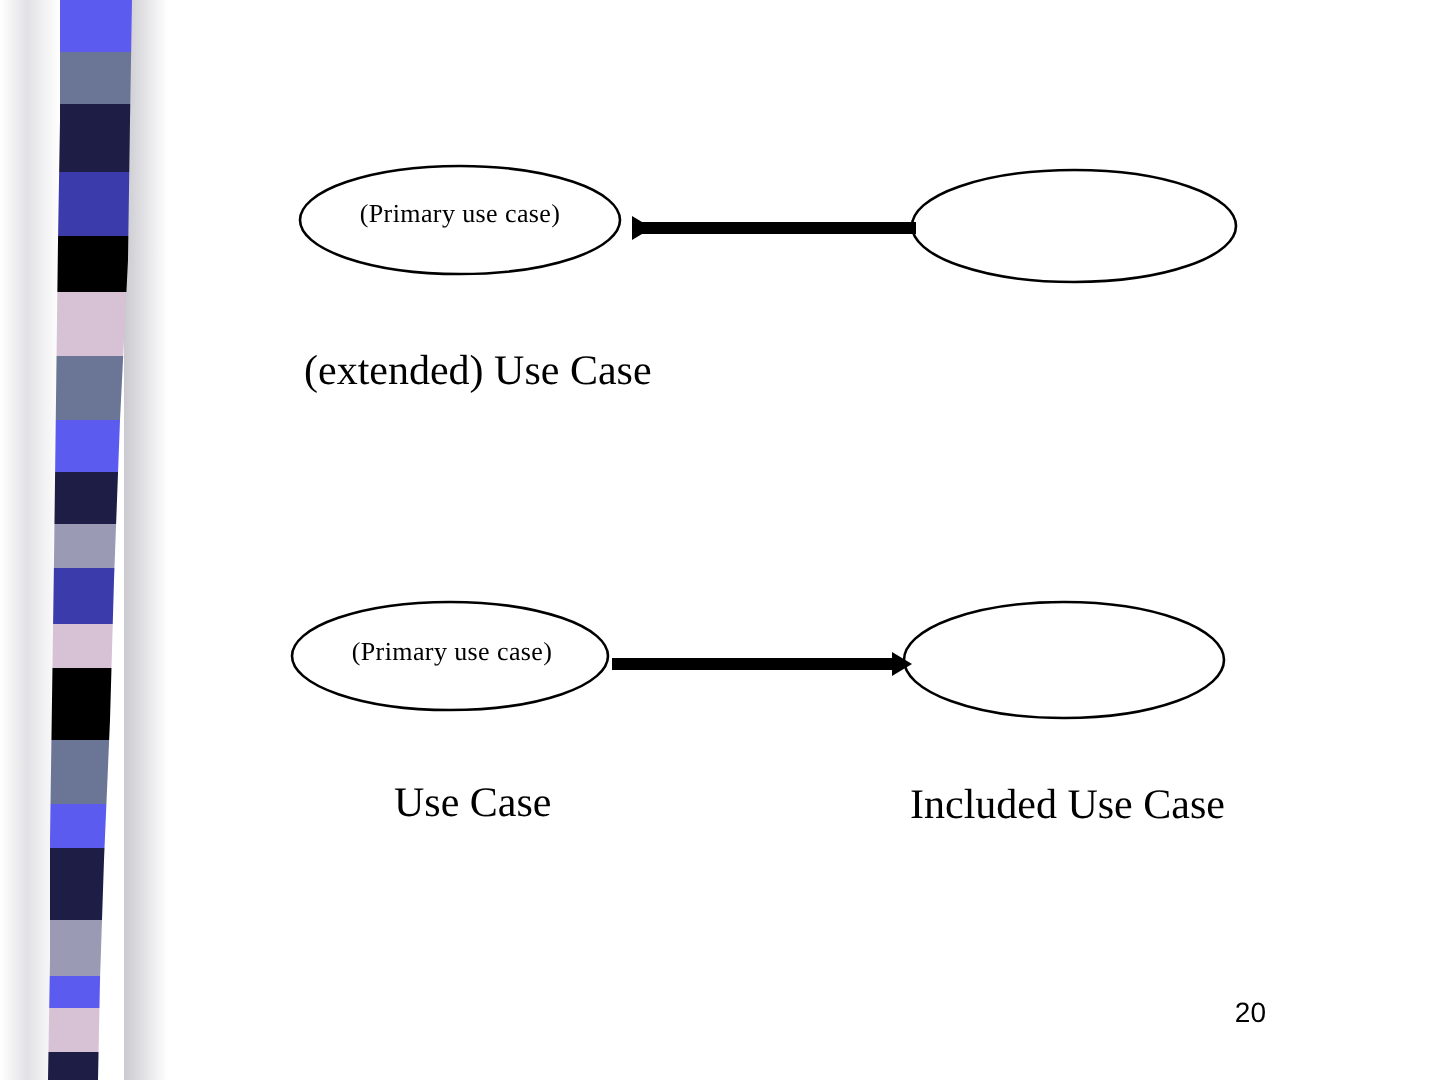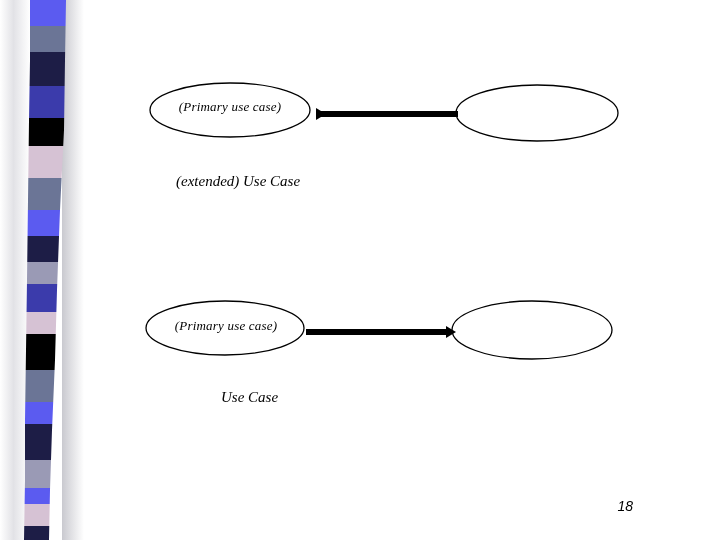--- a/index.html
+++ b/index.html
@@ -7,21 +7,20 @@
     padding: 0;
     background: #ffffff;
   }
   #slide {
     position: relative;
     width: 657px;
     height: 540px;
     background: #ffffff;
     overflow: hidden;
     font-family: "Liberation Serif", serif;
-    font-style: italic;
   }
 
   
   #left-band {
     position: absolute;
     left: 0;
     top: 0;
     width: 96px;
     height: 540px;
   }
@@ -44,22 +43,21 @@
     color: #000000;
     white-space: pre;
     line-height: 1.18;
   }
   .ellipse-text {
     font-size: 13px;
     letter-spacing: 0.2px;
     text-align: center;
   }
   .caption {
-    font-size: 15px;
-    margin-left: 24px;
+    font-size: 21px;
   }
 
   #ellipse-label-top-left   { left: 150px; top: 99px;  width: 160px; text-align: center; }
   #ellipse-label-bottom-left{ left: 146px; top: 318px; width: 160px; text-align: center; }
 
   #caption-extended   { left: 152px; top: 173px; }
   #caption-extending  { left: 490px; top: 174px; }
   #caption-inserted   { left: 490px; top: 196px; }
   #caption-use-case   { left: 197px; top: 389px; }
   #caption-included   { left: 455px; top: 390px; }
@@ -148,17 +146,18 @@
   <div class="lbl ellipse-text" id="ellipse-label-top-left">(Primary use case)</div>
 
   <div class="lbl ellipse-text" id="ellipse-label-bottom-left">(Primary use case)</div>
 
   <div class="lbl caption" id="caption-extended">(extended) Use Case</div>
 
 
 
   <div class="lbl caption" id="caption-use-case">Use Case</div>
 
+  <div class="lbl caption" id="caption-included">Included Use Case</div>
 
 
-  <div id="page-number">18</div>
+  <div id="page-number">20</div>
 
 </div>
 
 </body></html>

